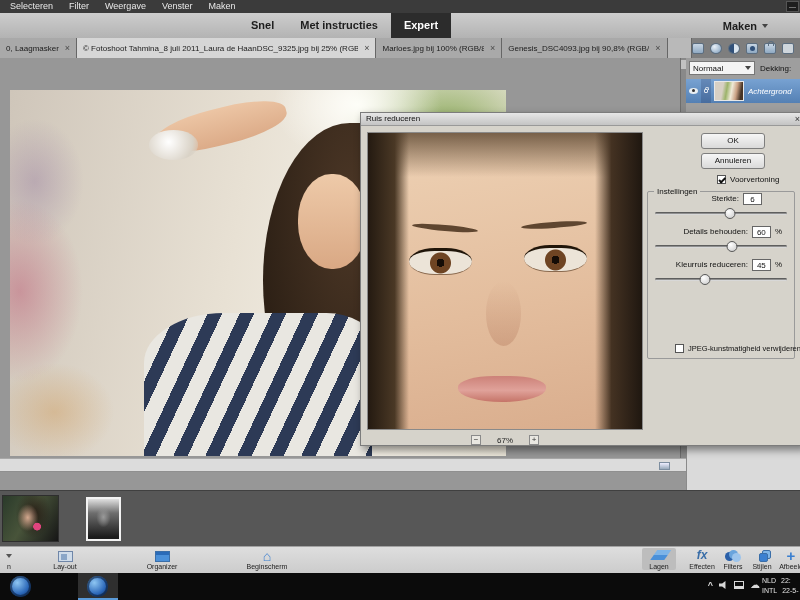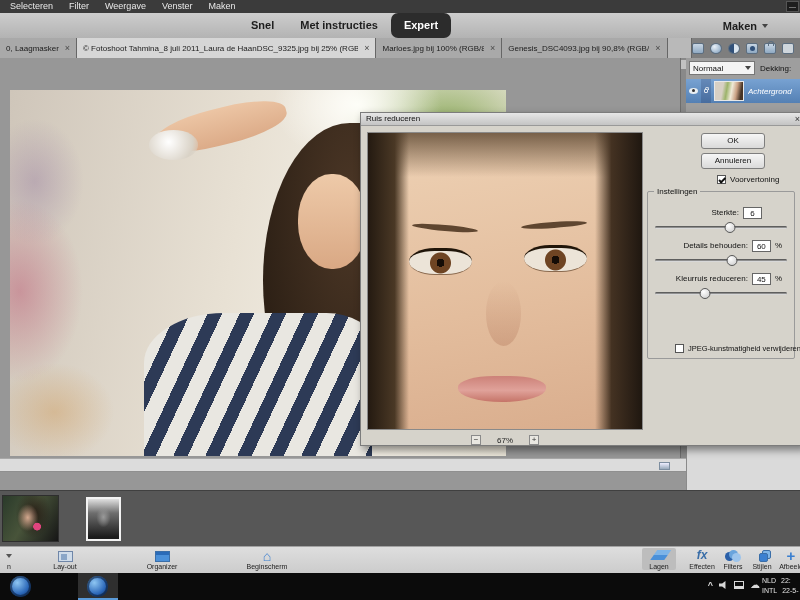--- a/index.html
+++ b/index.html
@@ -12,21 +12,21 @@
              display:flex; align-items:center; gap:2px; padding-left:3px; }
   .menu-item { color:#e8e8e8; font-size:9px; padding:0 7px; line-height:13px; white-space:nowrap; }
   .win-min { position:absolute; right:1px; top:1px; width:13px; height:11px; background:#1e1e1e;
              border:1px solid #555; color:#bbb; font-size:7px; text-align:center; line-height:9px; }
 
   
   .modebar { position:absolute; left:0; top:13px; width:800px; height:25px;
              background:linear-gradient(#cdcdcd,#b3b3b3); }
   .mode-tabs { position:absolute; left:238px; top:0; display:flex; height:25px; }
   .mode-tab { padding:0 13px; line-height:25px; font-size:11px; font-weight:bold; color:#1d1d1d; white-space:nowrap; }
-  .mode-tab.active { background:#2c2c2c; color:#fff;border-radius:7px; }
+  .mode-tab.active { background:#2c2c2c; color:#fff; }
   .maken { position:absolute; right:32px; top:0; height:25px; display:flex; align-items:center; gap:5px;
            font-size:11px; font-weight:bold; color:#1d1d1d; }
 
   
   .tabbar { position:absolute; left:0; top:38px; width:800px; height:20px; background:#7e7e7e;
             display:flex; align-items:stretch; }
   .doc-tab { display:flex; align-items:center; padding:0 6px; background:#a9a9a9;
              border-right:1px solid #666; font-size:8px; color:#1b1b1b; white-space:nowrap; overflow:hidden; }
   .doc-tab.first { max-width:77px; }
   .doc-tab.active { background:#d6d6d6; }
@@ -198,21 +198,21 @@
   .cb-row { position:absolute; display:flex; align-items:center; gap:4px; font-size:8px; color:#111;padding-left:20px; }
   .cb { width:9px; height:9px; background:#fff; border:1px solid #555; flex:none; }
   .cb.checked::after { content:""; display:block; width:5px; height:2px; border-left:2px solid #111;
                        border-bottom:2px solid #111; transform:rotate(-45deg) translate(0,1px); margin:1px auto; }
   .cb-preview { left:336px; top:62px; }
   .group { position:absolute; left:286px; top:78px; width:148px; height:168px;
            border:1px solid #9a9a9a; border-radius:2px; }
   .group-label { position:absolute; left:6px; top:-5px; background:#d6d3cb; padding:0 3px; font-size:8px; color:#111; }
   .g-row { display:flex; justify-content:flex-end; align-items:center; gap:4px; height:13px;
            font-size:8px; color:#111; }
-  .g-row.first { margin-top:14px; padding-right:32px; }
+  .g-row.first { padding-right:32px; }
   .g-row.pct { padding-right:12px; }
   .val-box { width:19px; height:12px; background:#fff; border:1px solid #666; font-size:8px;
              text-align:center; line-height:11px; color:#111; }
   .slider { position:relative; height:13px; margin:2px 7px 5px; }
   .slider .track { position:absolute; left:0; right:0; top:5px; height:3px; background:#8f8f8f;
                    border-top:1px solid #5e5e5e; border-bottom:1px solid #d8d8d8; border-radius:2px; }
   .slider .thumb { position:absolute; top:1px; width:11px; height:11px; border-radius:50%;
                    border:1px solid #585858; transform:translateX(-50%);
                    background:radial-gradient(circle at 35% 30%, #ffffff, #c9c9c9); }
   .cb-jpeg { left:294px; top:231px; }

